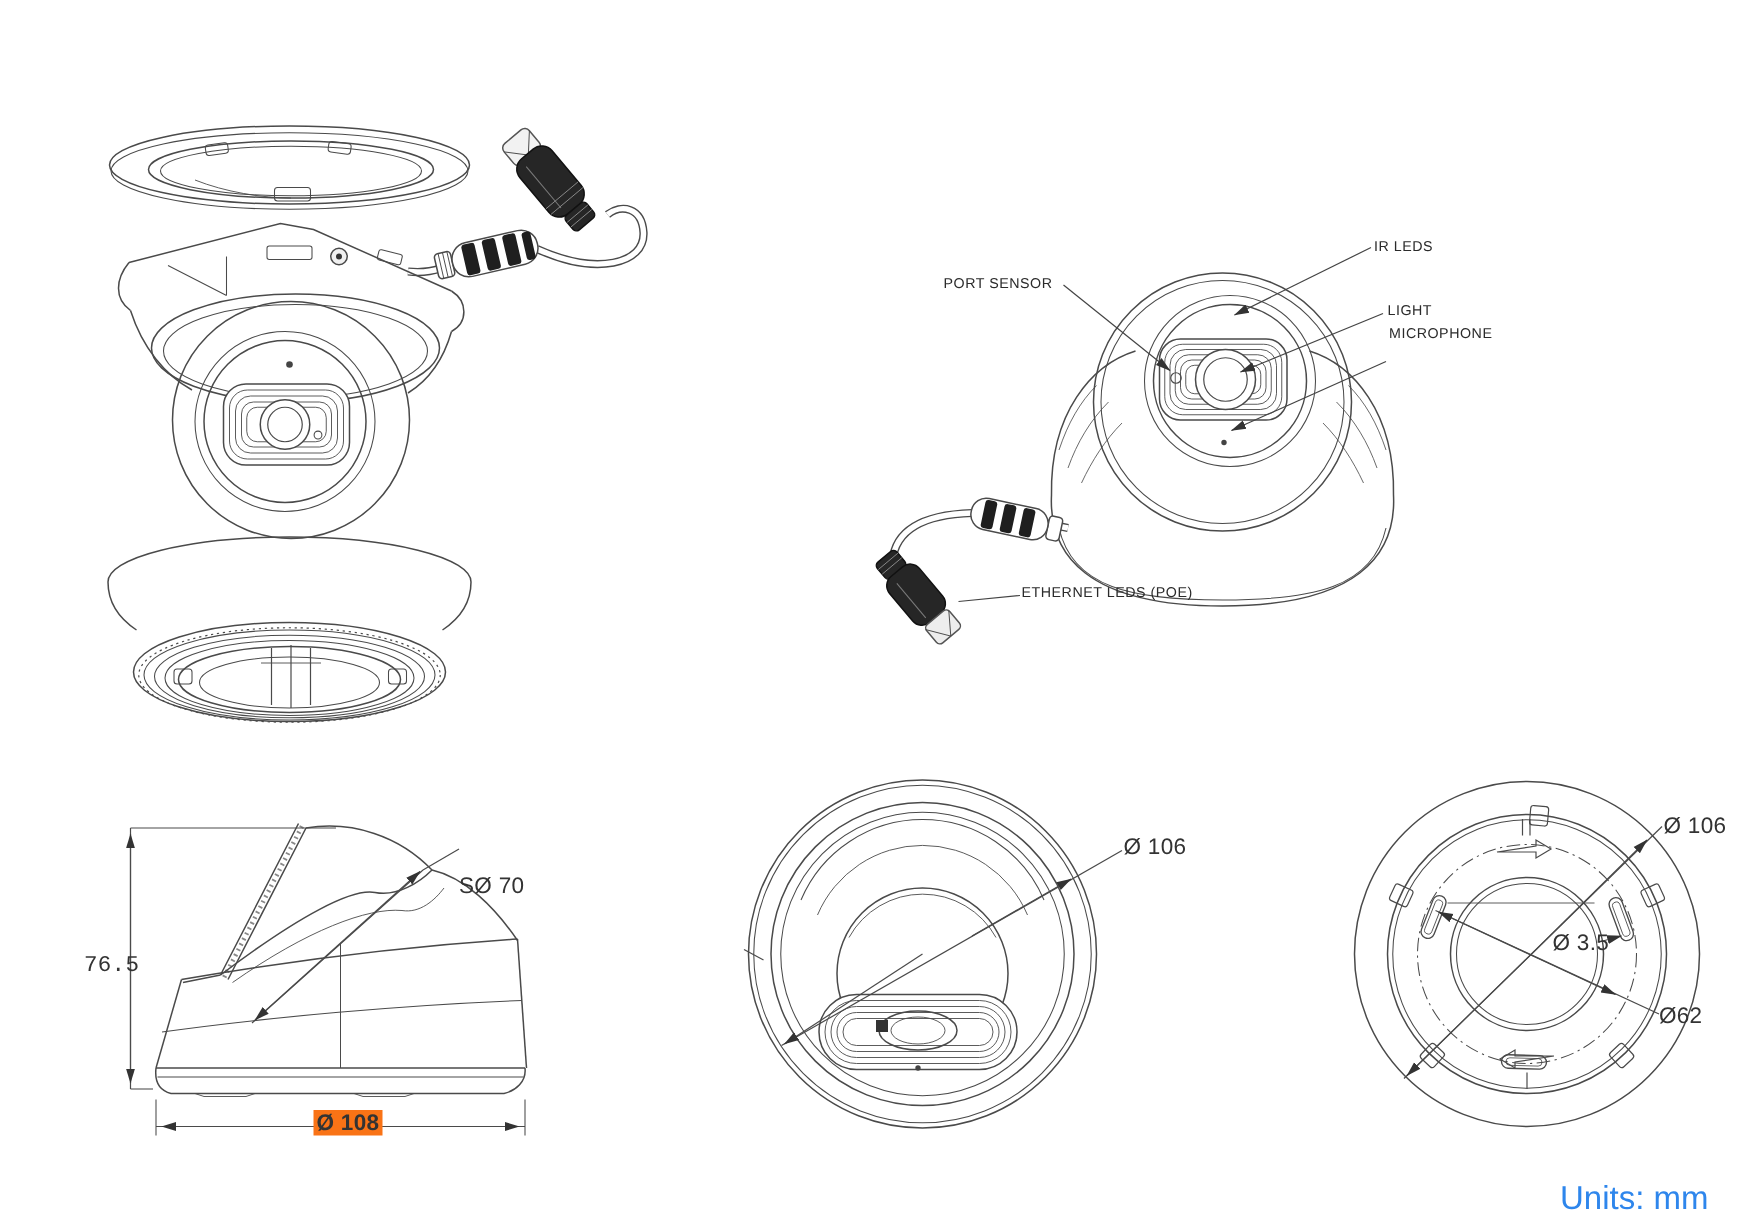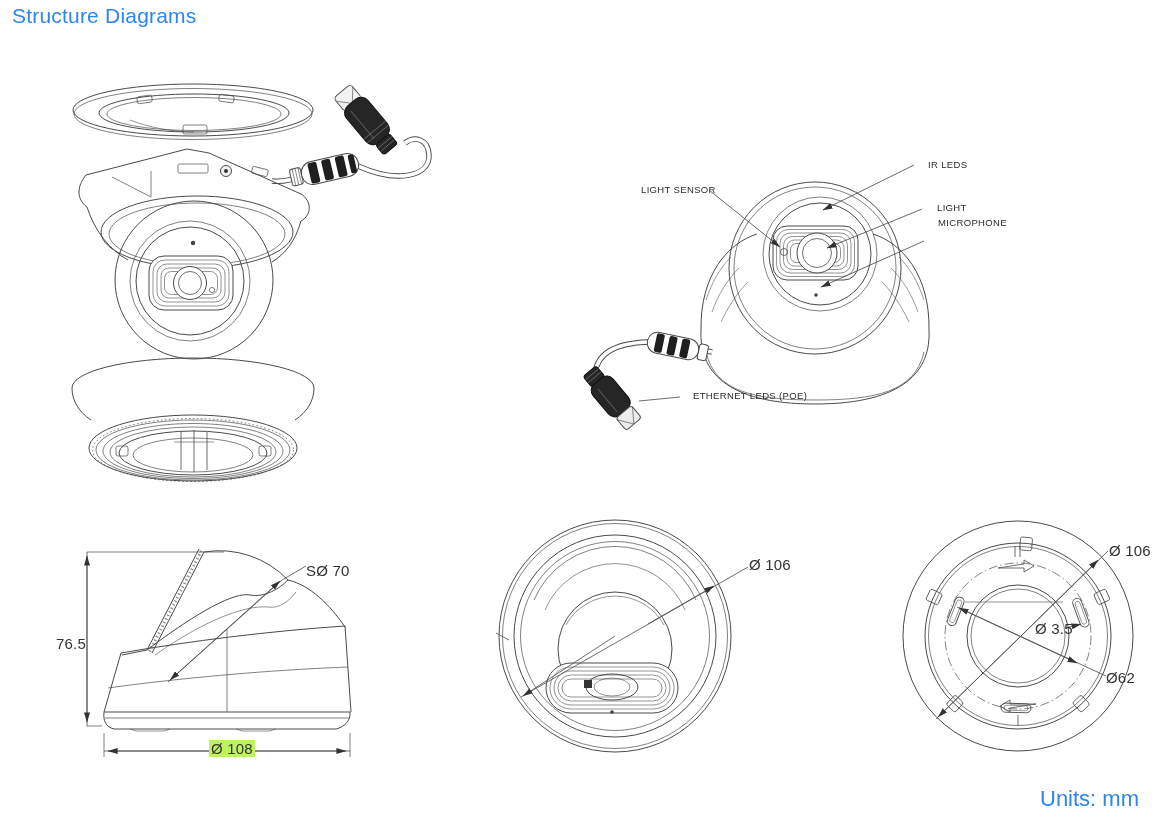--- a/index.html
+++ b/index.html
@@ -1,31 +1,30 @@
 <!DOCTYPE html>
 <html style="--accent: #2E86EC;"><head>
 <meta charset="utf-8">
 <style>
   html,body{margin:0;padding:0;background:#ffffff;}
   .page{position:relative;width:1161px;height:820px;background:#fff;overflow:hidden;
         font-family:"Liberation Sans", sans-serif;}
   .title{position:absolute;left:12px;top:4px;font-size:21px;letter-spacing:.2px;color:var(--accent,#2E86EC);}
   .units{position:absolute;left:1040px;top:786px;font-size:22px;color:var(--accent,#2E86EC);}
   svg.canvas{position:absolute;left:0;top:0;}
-  .lbl{position:absolute;font-size:9.5px;letter-spacing:.35px;color:#2b2b2b;white-space:nowrap;margin-left:12px;}
+  .lbl{position:absolute;font-size:9.5px;letter-spacing:.35px;color:#2b2b2b;white-space:nowrap;}
   .dim{position:absolute;font-size:15px;letter-spacing:.2px;color:#333;white-space:nowrap;}
-  .dim.bg{background:#bef264;padding:0 2px;}
-  .r{text-align:right;}
+  .dim.bg{background:#f97316;padding:0 2px;font-weight:bold;}
+  .r{text-align:right;font-family:Liberation Mono, monospace;}
 </style>
 </head>
 <body>
 
 <div class="page">
 
-  <div class="title">Structure Diagrams</div>
 
   <svg class="canvas" width="1161" height="820" viewBox="0 0 1161 820">
     <defs>
       <marker id="arw" markerUnits="userSpaceOnUse" markerWidth="11" markerHeight="8" refX="9.6" refY="4" orient="auto">
         <path d="M0,1 L10,4 L0,7 Z" fill="#333"></path>
       </marker>
     </defs>
 
     <g stroke="#4a4a4a" fill="none" stroke-width="1">
 
@@ -290,28 +289,28 @@
         <path d="M1032,642 L959,608" marker-end="url(#arw)"></path>
         <path d="M1032,642 L1077,663" marker-end="url(#arw)"></path>
       </g>
 
       <g stroke-width="0.8">
         <path d="M1066,628 L1081,624" marker-end="url(#arw)"></path>
       </g>
     </g>
   </svg>
 
-  <span class="lbl" style="left:629px;top:184px">LIGHT SENSOR</span>
+  <span class="lbl" style="left:629px;top:184px">PORT SENSOR</span>
   <span class="lbl" style="left:916px;top:159px">IR LEDS</span>
   <span class="lbl" style="left:925px;top:202px">LIGHT</span>
   <span class="lbl" style="left:926px;top:217px">MICROPHONE</span>
   <span class="lbl" style="left:681px;top:390px">ETHERNET LEDS (POE)</span>
 
   <span class="dim r" style="left:56px;top:635px;width:26px">76.5</span>
-  <span class="dim" style="left:306px;top:562px">SØ 70</span>
+  <span class="dim" style="left:306px;top:582px">SØ 70</span>
   <span class="dim bg" style="left:209px;top:740px">Ø 108</span>
 
   <span class="dim" style="left:749px;top:556px">Ø 106</span>
 
   <span class="dim" style="left:1109px;top:542px">Ø 106</span>
   <span class="dim" style="left:1035px;top:620px">Ø 3.5</span>
   <span class="dim" style="left:1106px;top:669px">Ø62</span>
 
   <div class="units">Units: mm</div>
 </div>

